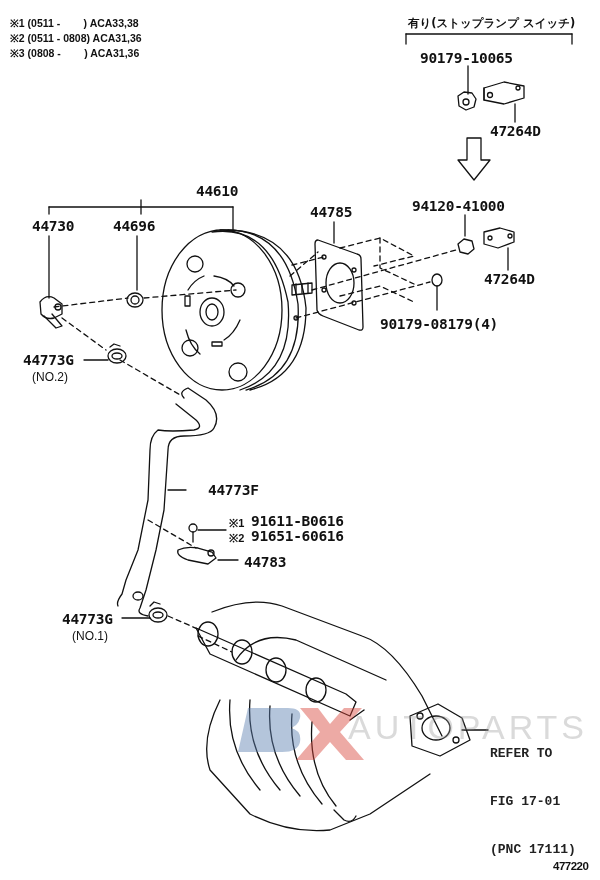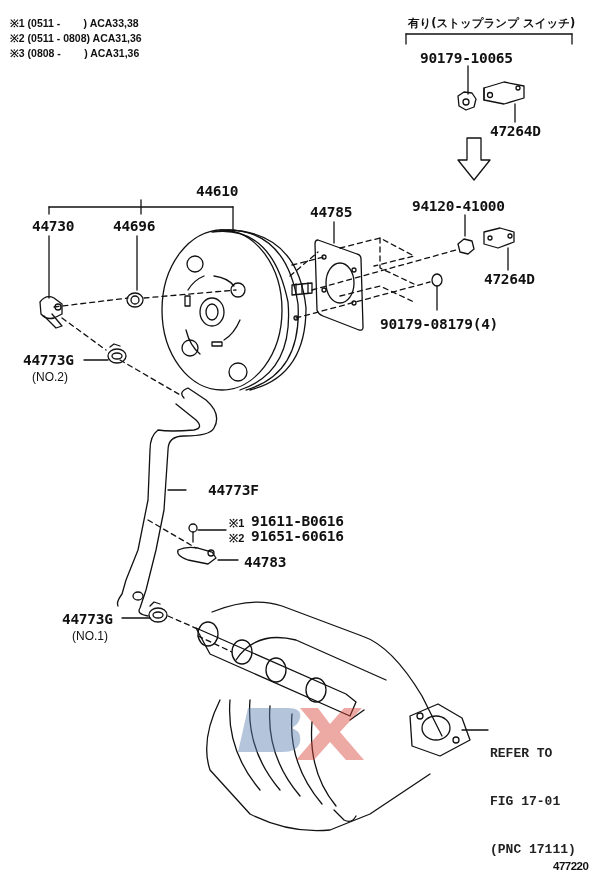--- a/index.html
+++ b/index.html
@@ -228,20 +228,21 @@
   <div class="sub" style="left:32px;top:370px;">(NO.2)</div>
   <div class="lbl" style="left:208px;top:482px;">44773F</div>
   <div class="fig" style="left:229px;top:515px;">※1</div>
   <div class="lbl" style="left:251px;top:513px;">91611-B0616</div>
   <div class="fig" style="left:229px;top:530px;">※2</div>
   <div class="lbl" style="left:251px;top:528px;">91651-60616</div>
   <div class="lbl" style="left:244px;top:554px;">44783</div>
   <div class="lbl" style="left:62px;top:611px;">44773G</div>
   <div class="sub" style="left:72px;top:629px;">(NO.1)</div>
 
+  <div class="wm" style="left:348px;top:708px;font-size:34px;letter-spacing:4px;">AUTOPARTS</div>
 
   <div class="refer" style="left:490px;top:714px;">
     <div>REFER TO</div>
     <div>FIG 17-01</div>
     <div>(PNC 17111)</div>
   </div>
 
   <div class="fig" style="left:553px;top:860px;font-size:11.5px;letter-spacing:-0.5px;">477220</div>
 </div>
 

